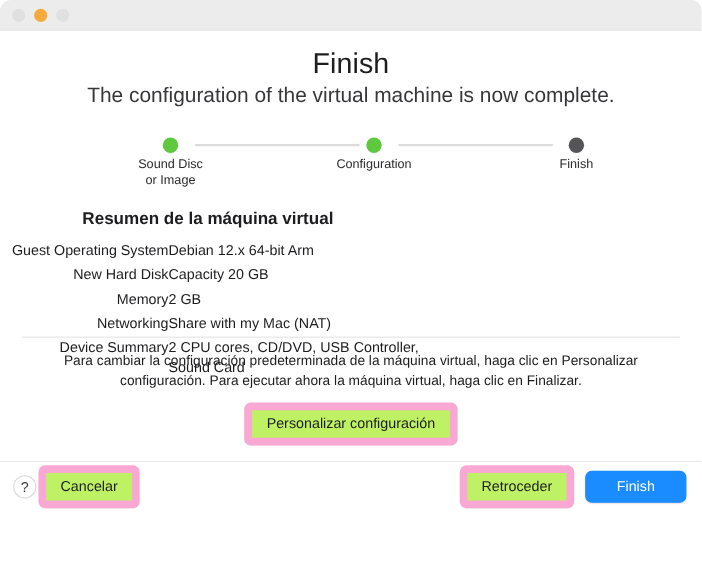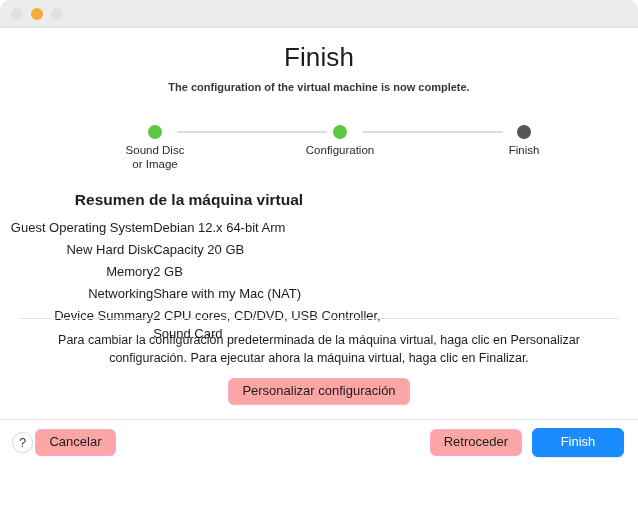--- a/index.html
+++ b/index.html
@@ -67,22 +67,22 @@
   }
   .title {
     font-size: 26px;
     font-weight: 400;
     color: #1d1d1f;
     letter-spacing: 0.1px;
     line-height: 32px;
     margin: 0;
   }
   .subtitle {
-    font-size: 11px;
-    font-weight: 700;
+    font-size: 19px;
+    font-weight: 400;
     color: #37373a;
     margin: 6px 0 0 0;
     line-height: 17px;
   }
 
   
   .stepper {
     margin-top: 29px;
     padding: 0 22px;
     position: relative;
@@ -189,22 +189,22 @@
     margin: 0;
   }
   .customize-wrap {
     text-align: center;
     padding: 11px 0 14px 0;
   }
   .btn {
     font-family: "Liberation Sans", sans-serif;
     font-size: 13px;
     color: #1d1d1f;
-    background: #fca5a5;
-    border: 1px solid #f9a8d4;
+    background: #bef264;
+    border: 7px solid #f9a8d4;
     border-radius: 6px;
     padding: 4px 13px 5px 13px;
     line-height: 16px;
     box-shadow: 0 0.5px 0.5px rgba(0,0,0,0.06);
     cursor: default;
   }
 
   
   .bottombar {
     flex: 0 0 46px;

